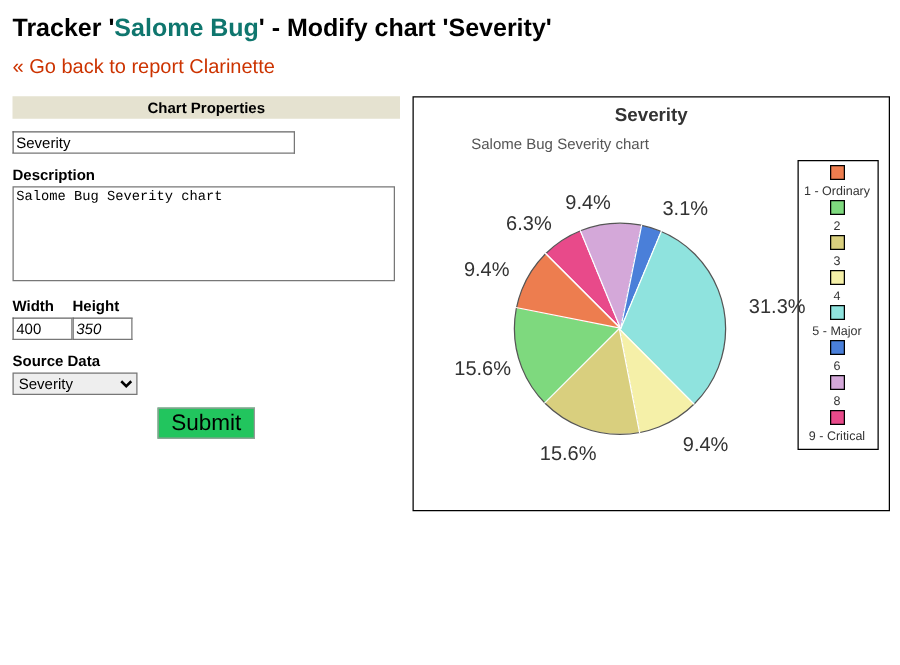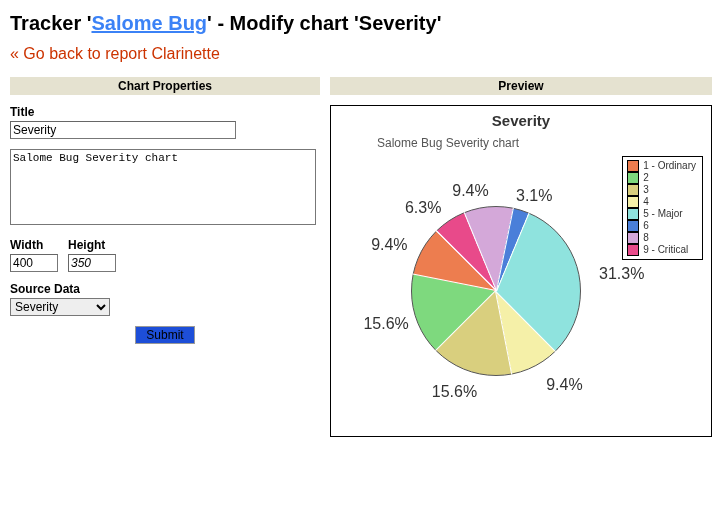--- a/index.html
+++ b/index.html
@@ -9,21 +9,21 @@
     padding: 8px 10px;
     color: #000;
     width: 720px;
     box-sizing: border-box;
   }
   h2.page-title {
     font-size: 20px;
     font-weight: bold;
     margin: 4px 0 10px 0;
   }
-  h2.page-title .tracker-name { color: #3b82f6; text-decoration: underline; }
+  h2.page-title .tracker-name { color: #0f766e; }
   a.back-link {
     color: #cc3300;
     text-decoration: none;
     font-size: 16px;
   }
   .cols {
     display: flex;
     margin-top: 14px;
     gap: 10px;
     align-items: flex-start;
@@ -56,27 +56,27 @@
     border: 1px solid #777;
     background:#fff;
     resize: none;
   }
   select {
     font-family: Verdana, Arial, sans-serif;
     font-size: 12px;
     background:#eee;
     border:1px solid #777;
   }
-  .wh-row { display:flex; gap:10px; }
+  .wh-row { display:flex; }
   .wh-col { display:flex; flex-direction:column; }
   .submit-wrap { text-align:center; margin-top:6px; }
   input[type=submit], .submit-btn {
     font-family: Verdana, Arial, sans-serif;
-    font-size: 12px;
-    background:#1d4ed8;
+    font-size: 18px;
+    background:#22c55e;
     border:1px solid #999;
     padding:1px 10px;
   }
   
   .chart-panel {
     border:1px solid #000;
     width: 380px;
     height: 330px;
     position: relative;
     background:#fff;
@@ -89,21 +89,21 @@
   .chart-sub {
     position:absolute; top:30px; left:46px;
     font-size:12px; color:#555;
   }
   .legend {
     position:absolute; top:50px; right:8px;
     border:1px solid #000; background:#fff;
     padding:3px 6px 3px 4px;
     font-size:10px; color:#333;
   }
-  .legend-row { display:flex; align-items:center; gap:4px; line-height:12px; }
+  .legend-row { display:flex; align-items:center; gap:4px; line-height:12px;flex-direction:column; }
   .swatch { width:10px; height:10px; border:1px solid #000; flex:none; }
   .pie-wrap {
     position:absolute;
     left: 80px;
     top: 100px;
     width: 170px;
     height: 170px;
   }
   .pie {
     width:100%; height:100%; border-radius:50%;
@@ -130,25 +130,25 @@
   <span>Tracker '</span><span class="tracker-name">Salome Bug</span><span>' - Modify chart 'Severity'</span>
 </h2>
 
 <a href="#" class="back-link">« Go back to report Clarinette</a>
 
 <div class="cols">
   <div class="col-left">
     <div class="section-hdr">Chart Properties</div>
 
     <div class="form-row">
-      <div class="form-label">Title</div>
       <input type="text" style="width: 220px;" value="Severity">
     </div>
 
     <div class="form-row">
+      <div class="form-label">Description</div>
       <textarea id="desc-ta" style="">Salome Bug Severity chart</textarea>
     </div>
 
 
     <div class="form-row wh-row">
       <div class="wh-col">
         <div class="form-label">Width</div>
         <input type="text" style="width: 42px;" value="400">
       </div>
       <div class="wh-col">
@@ -163,21 +163,20 @@
         <option>Severity</option>
       </select>
     </div>
 
     <div class="submit-wrap">
       <input type="submit" class="submit-btn" value="Submit" style="">
     </div>
   </div>
 
   <div class="col-right">
-    <div class="section-hdr">Preview</div>
     <div class="chart-panel">
       <div class="chart-title">Severity</div>
       <div class="chart-sub">Salome Bug Severity chart</div>
       <div class="legend" id="legend">
           <div class="legend-row">
             <span class="swatch" style="background: rgb(237, 125, 79);"></span>
             <span>1 - Ordinary</span>
           </div>
           <div class="legend-row">
             <span class="swatch" style="background: rgb(126, 217, 126);"></span>
@@ -215,21 +214,21 @@
           <div class="slice-sep" style="transform: rotate(-78.5365deg);"></div>
           <div class="slice-sep" style="transform: rotate(-67.3876deg);"></div>
           <div class="slice-sep" style="transform: rotate(45.1798deg);"></div>
           <div class="slice-sep" style="transform: rotate(78.986deg);"></div>
           <div class="slice-sep" style="transform: rotate(135.09deg);"></div>
           <div class="slice-sep" style="transform: rotate(191.194deg);"></div>
           <div class="slice-sep" style="transform: rotate(225deg);"></div>
         </div>
     <div class="pct-label" style="left: 73.8939px; top: 93.2801px;">6.3%</div>
         <div class="pct-label" style="left: 121.236px; top: 76.4638px;">9.4%</div>
-        <div class="pct-label" style="left: 185px; top: 80.5206px;">3.1%</div>
+        <div class="pct-label" style="left: 199px; top: 80.5206px;">3.1%</div>
         <div class="pct-label" style="left: 268.072px; top: 159.163px;">31.3%</div>
         <div class="pct-label" style="left: 215.224px; top: 270.013px;">9.4%</div>
         <div class="pct-label" style="left: 100.82px; top: 277.479px;">15.6%</div>
         <div class="pct-label" style="left: 32.4264px; top: 208.87px;">15.6%</div>
         <div class="pct-label" style="left: 40.1383px; top: 130.491px;">9.4%</div>
       </div>
   </div>
 </div>
 
 

